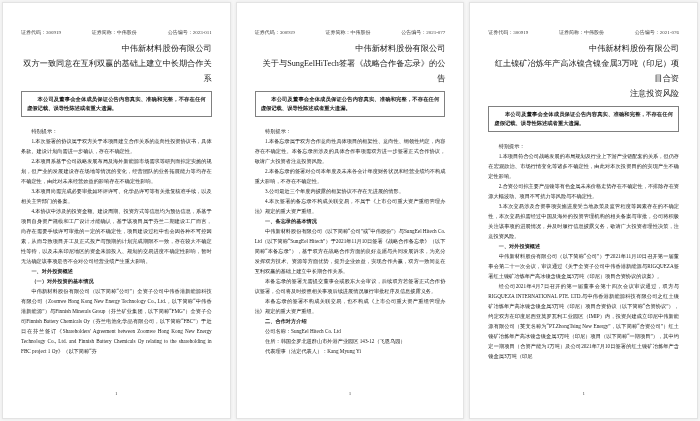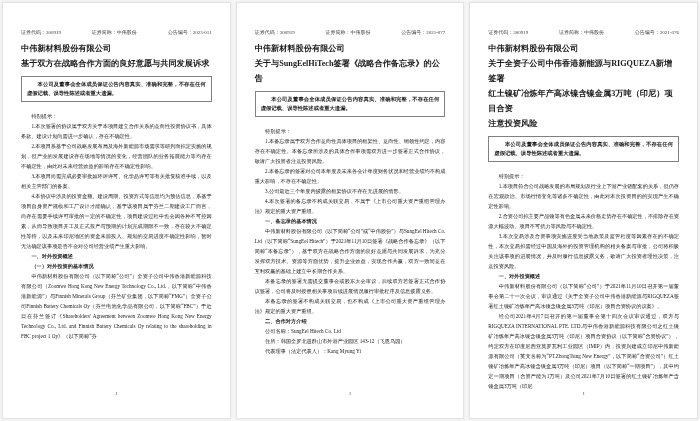--- a/index.html
+++ b/index.html
@@ -24,21 +24,21 @@
     padding:26px 18px 6px 18px;
     position:relative;
     overflow:hidden;
   }
   .doc-header{
     display:flex;justify-content:space-between;
     font-size:5px;color:#3a3a3a;
     margin-bottom:6px;white-space:nowrap;
   }
   .title-block{
-    text-align:left;font-weight:bold;
+    text-align:right;font-weight:normal;
     font-size:8.2px;line-height:15px;
     margin:6px 0 5px 0;
   }
   .notice-box{
     border:1px solid #808080;
     padding:3px 5px;
     font-size:5.3px;font-weight:bold;line-height:9px;
     text-align:justify;text-indent:2em;
     margin:2px 0 0 0;
   }
@@ -60,21 +60,21 @@
 <div class="canvas">
 
   <section class="page">
     <div class="doc-header">
       <span>证券代码：300919</span>
       <span>证券简称：中伟股份</span>
       <span>公告编号：2023-011</span>
     </div>
     <div class="title-block">
         <div>中伟新材料股份有限公司</div>
-        <div>基于双方在战略合作方面的良好意愿与共同发展诉求</div>
+        <div>双方一致同意在互利双赢的基础上建立中长期合作关系</div>
       </div>
     <div class="notice-box">本公司及董事会全体成员保证公告内容真实、准确和完整，不存在任何虚假记载、误导性陈述或者重大遗漏。</div>
     <div class="body-block">
         <p>特别提示：</p>
         <p>1.本次签署的协议属于双方关于本项目建立合作关系的意向性投资协议书，具体条款、建设计划尚需进一步确认，存在不确定性。</p>
         <p>2.本项目系基于公司战略发展布局及海外新能源市场需求等研判而拟定实施的规划，但产业的发展建设存在场地等情况的变化，经营团队的业务拓展能力等均存在不确定性，由此对未来经营效益的影响存在不确定性影响。</p>
         <p>3.本项目尚需完成必要审批如环评许可、化学品许可等有关批复核准手续，以及相关主管部门的备案。</p>
         <p>4.本协议中涉及的投资金额、建设周期、投资方式等信息均为预估信息，系基于项目自身资产规模和工厂设计才能确认，基于该项目属于芬兰二期建设工厂而言，尚存在需要手续许可审批的一定的不确定性，项目建设过程中也会因各种不可控因素，从而导致项目开工及正式投产与预期的计划完成期限不一致，存在较大不确定性等待，以及未来印尼地区的资金来源投入、规划的交易进度不确定性影响，暂时无法确定该事项是否不会对公司经营业绩产生重大影响。</p>
         <p class="bold">一、对外投资概述</p>
         <p class="bold">（一）对外投资的基本情况</p>
@@ -113,21 +113,20 @@
   </section>
 
   <section class="page">
     <div class="doc-header">
       <span>证券代码：300919</span>
       <span>证券简称：中伟股份</span>
       <span>公告编号：2021-076</span>
     </div>
     <div class="title-block">
         <div>中伟新材料股份有限公司</div>
-        <div>关于全资子公司中伟香港新能源与RIGQUEZA新增签署</div>
         <div>红土镍矿冶炼年产高冰镍含镍金属3万吨（印尼）项目合资</div>
         <div>注意投资风险</div>
       </div>
     <div class="notice-box">本公司及董事会全体成员保证公告内容真实、准确和完整，不存在任何虚假记载、误导性陈述或者重大遗漏。</div>
     <div class="body-block">
         <p>特别提示：</p>
         <p>1.本项目符合公司战略发展的布局规划及行业上下游产业链配套的关系，但仍存在宏观政治、市场行情变化等诸多不确定性，由此对本次投资目的的实现产生不确定性影响。</p>
         <p>2.合资公司拟主要产品镍等有色金属未来价格走势存在不确定性，不排除存在资源大幅波动、项目不可抗力等风险与不确定性。</p>
         <p>3.本次交易涉及合资事项实施进度受当地政策及监管程度等因素存在的不确定性，本次交易拟需经过中国及海外的投资管理机构的相关备案与审批，公司将积极关注该事项的进展情况，并及时履行信息披露义务，敬请广大投资者理性决策，注意投资风险。</p>
         <p class="bold">一、对外投资概述</p>

